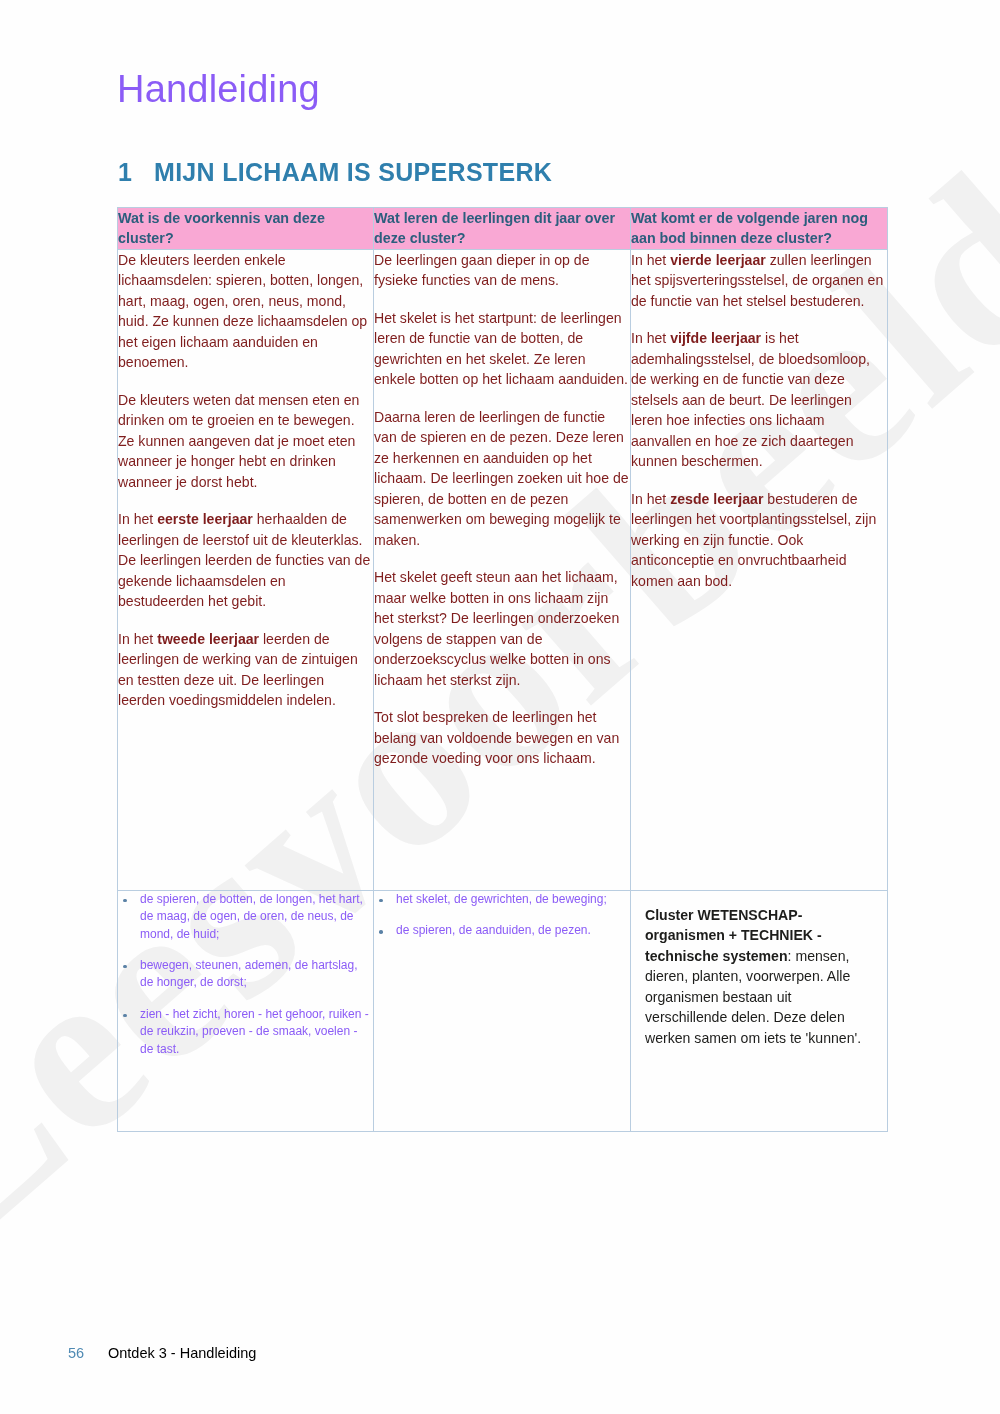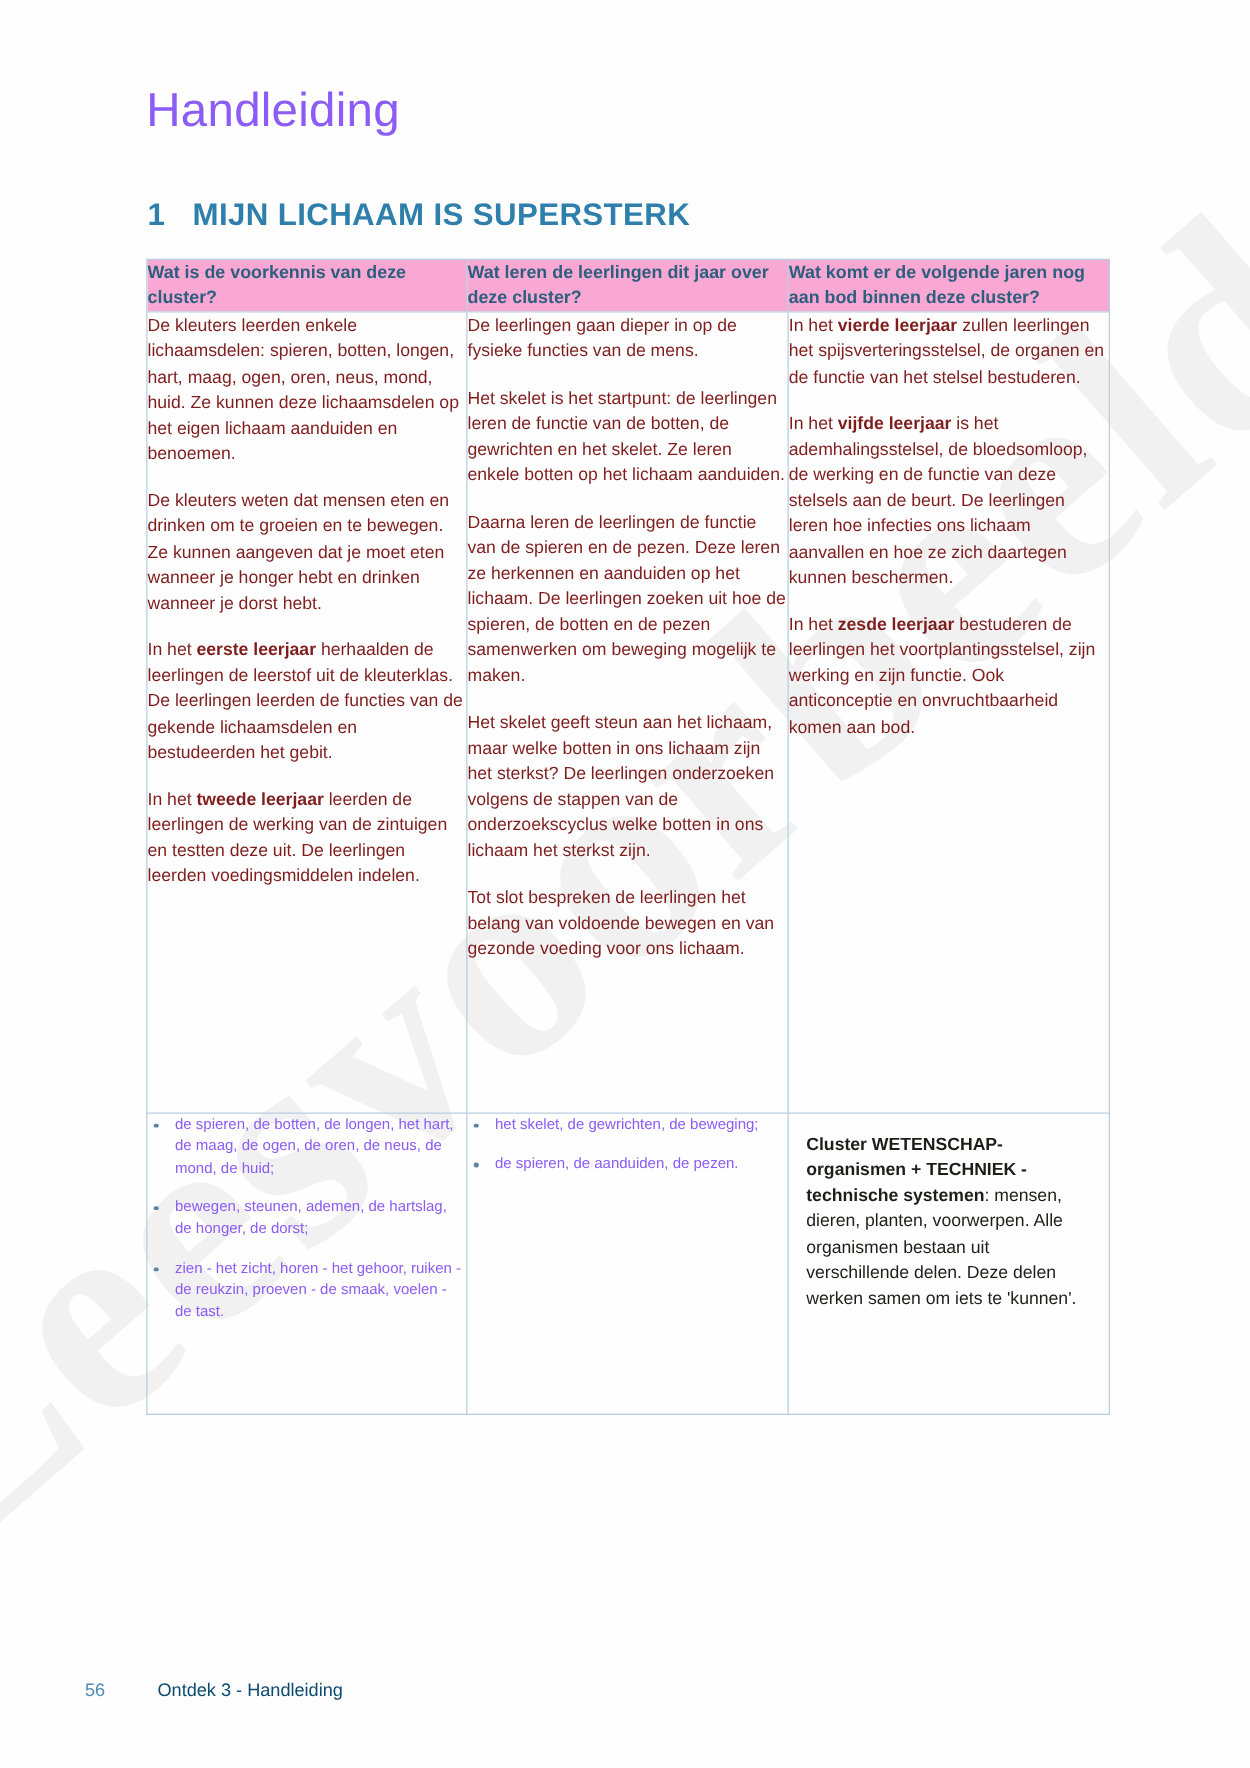--- a/index.html
+++ b/index.html
@@ -163,24 +163,24 @@
   }
   .footer .pg {
     position: absolute;
     left: 68px;
     top: 0;
     font-size: 14.5px;
     color: #4f8ab3;
   }
   .footer .ft-label {
     position: absolute;
-    left: 126px;
+    left: 108px;
     top: 0;
     font-size: 14.5px;
-    color: #0c4a6e;
+    color: #000000;
   }
 </style>
 </head>
 <body>
 
 <div class="page">
 
   <div class="watermark-layer">
     <div class="watermark-text">Leesvoorbeeld</div>
   </div>

